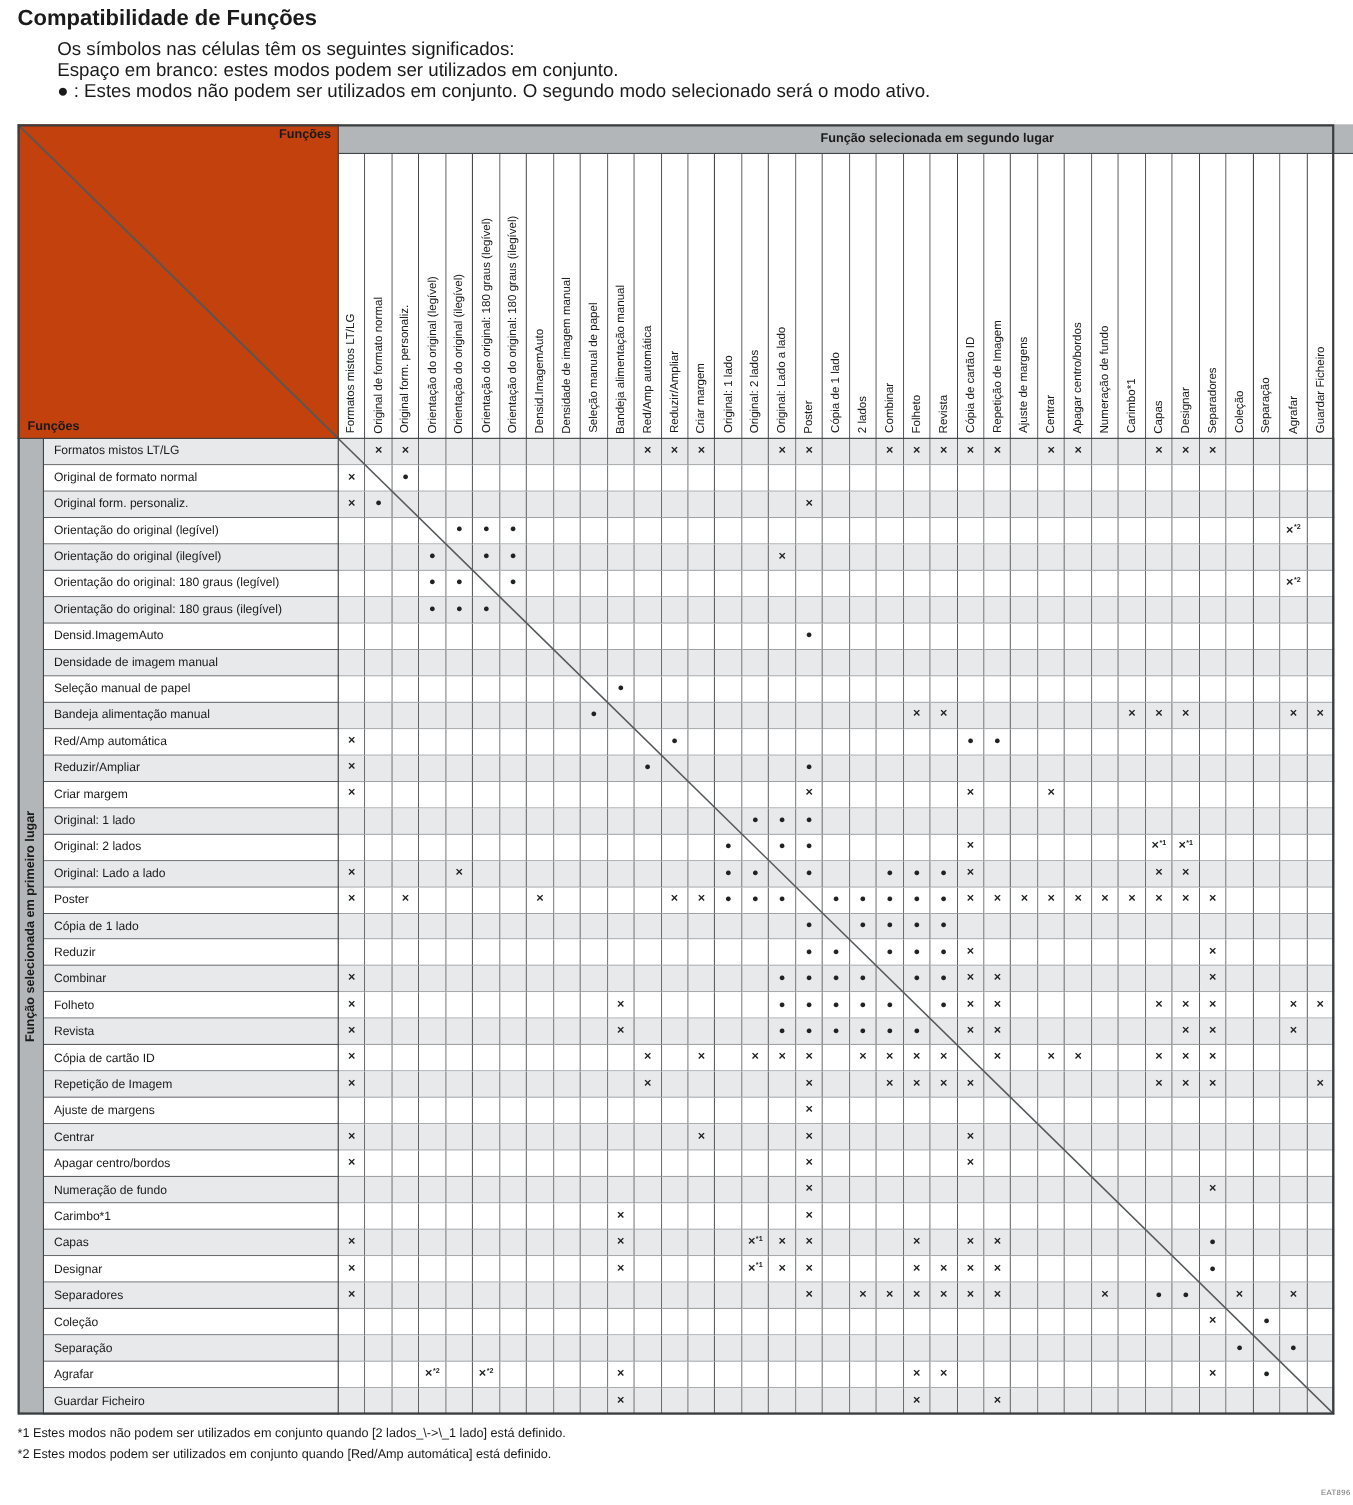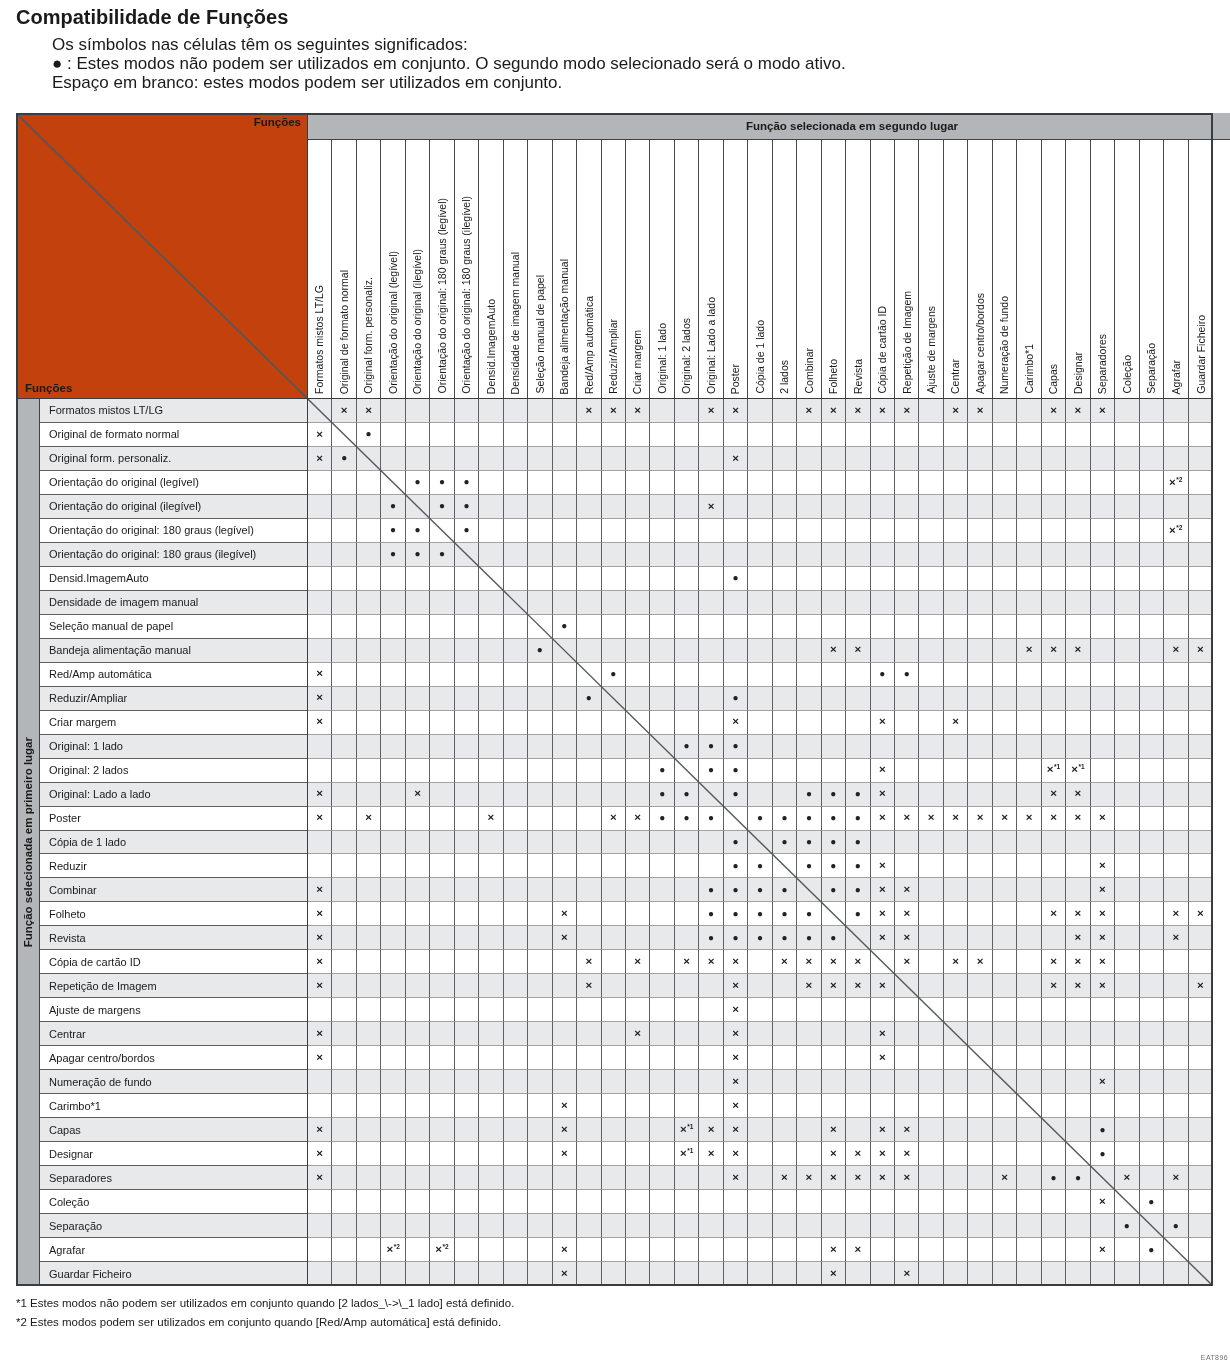--- a/index.html
+++ b/index.html
@@ -50,22 +50,22 @@
   .footnotes{position:absolute;left:16px;top:1294px;font-size:11.5px;line-height:18.5px;}
   .docid{position:absolute;right:2px;top:1354px;font-size:7px;color:#6d6d6d;letter-spacing:0.4px;}
 </style>
 </head>
 <body>
 
 <div class="title">Compatibilidade de Funções</div>
 
 <div class="legend">
   <div>Os símbolos nas células têm os seguintes significados:</div>
+  <div>Espaço em branco: estes modos podem ser utilizados em conjunto.</div>
   <div>● : Estes modos não podem ser utilizados em conjunto. O segundo modo selecionado será o modo ativo.</div>
-  <div>Espaço em branco: estes modos podem ser utilizados em conjunto.</div>
 </div>
 
 <div class="matrix">
   <div class="corner">
     <svg width="292" height="286">
       <line x1="0" y1="0" x2="292" y2="286" stroke="#54585a" stroke-width="1.4"></line>
     </svg>
     <span class="fn-top">Funções</span>
     <span class="fn-bottom">Funções</span>
   </div>

